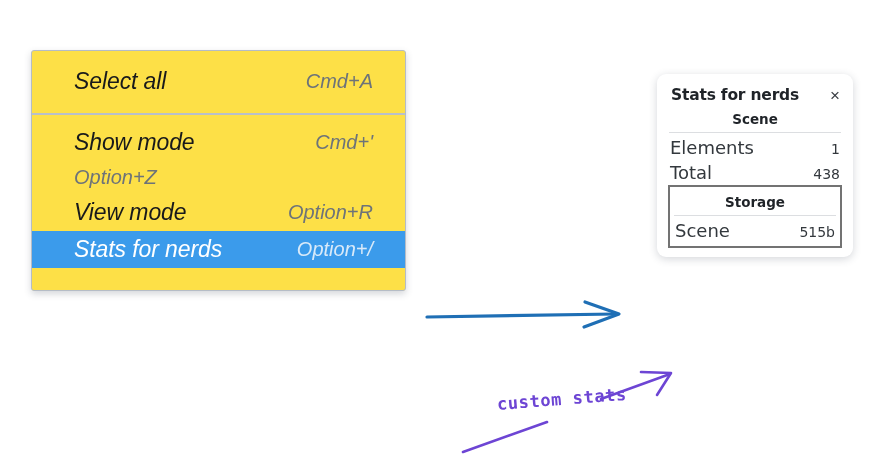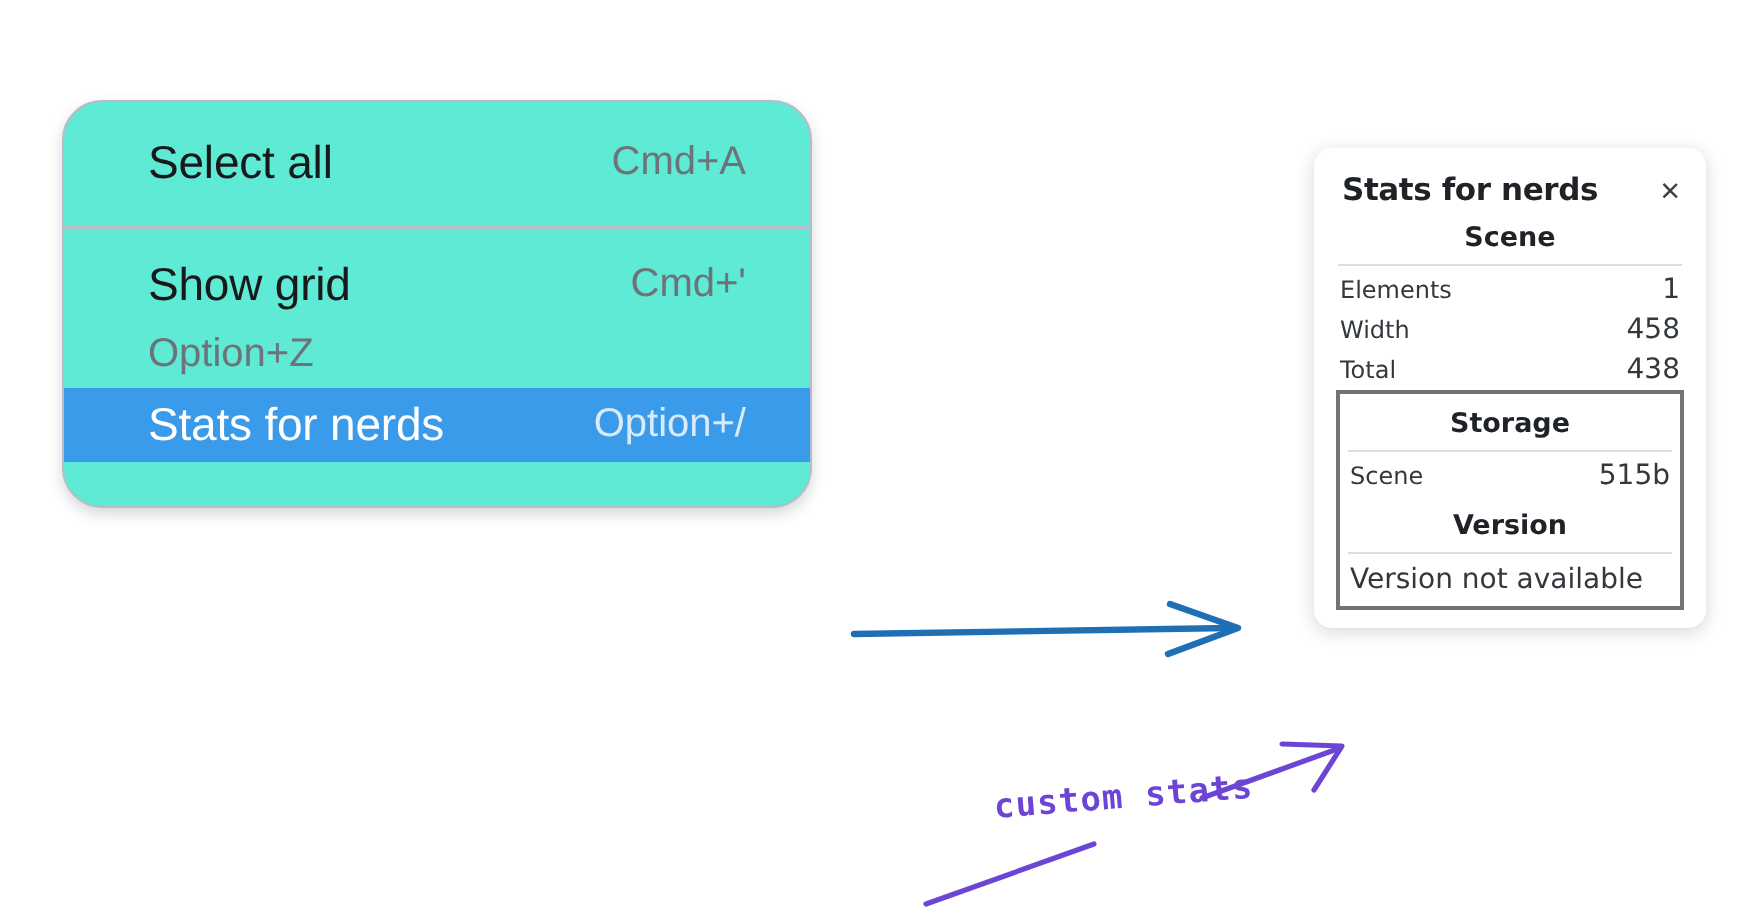--- a/index.html
+++ b/index.html
@@ -18,26 +18,27 @@
     position: absolute;
     inset: 0;
   }
 
   
   #context-menu {
     position: absolute;
     left: 31px;
     top: 50px;
     width: 375px;
-    background: #5eead4;
+    background: #fde047;
     border: 1px solid #b5bcc6;
-    border-radius: 20px;
+    border-radius: 3px;
     box-shadow: 0 3px 7px rgba(60,70,85,0.22);
     overflow: hidden;
     box-sizing: border-box;
+    font-style: italic;
   }
   .menu-group {
     padding: 9px 0;
   }
   .menu-group.group-top {
     padding: 12px 0 13px 0;
   }
   .menu-group.group-bottom {
     padding: 9px 0 0 0;
   }
@@ -137,21 +138,21 @@
     background: #dcdee1;
     margin: 0 1px 2px 1px;
   }
   .sp-row {
     display: flex;
     align-items: baseline;
     justify-content: space-between;
     padding: 2px 2px;
   }
   .sp-row .k {
-    font-size: 12px;
+    font-size: 18px;
     color: #33383d;
   }
   .sp-row .v {
     font-size: 14px;
     color: #33383d;
   }
   .sp-note {
     font-size: 14px;
     color: #33383d;
     padding: 3px 2px 2px 2px;
@@ -190,28 +191,32 @@
         <span class="mi-label">Select all</span>
         <span class="mi-shortcut">Cmd+A</span>
       </div>
     </div>
 
     <div class="menu-sep"></div>
 
     <div class="menu-group group-bottom">
 
       <div class="menu-item">
-        <span class="mi-label">Show grid</span>
+        <span class="mi-label">Show mode</span>
         <span class="mi-shortcut">Cmd+'</span>
       </div>
 
       <div class="menu-item">
         <span class="mi-shortcut">Option+Z</span>
       </div>
 
+      <div class="menu-item">
+        <span class="mi-label">View mode</span>
+        <span class="mi-shortcut">Option+R</span>
+      </div>
 
       <div class="menu-item selected">
         <span class="mi-label">Stats for nerds</span>
         <span class="mi-shortcut">Option+/</span>
       </div>
 
       <div class="menu-tail"></div>
     </div>
   </div>
 
@@ -225,42 +230,33 @@
     <div class="sp-body">
 
       <div class="sp-section">
         <div class="sp-secheader">Scene</div>
         <div class="sp-rule"></div>
         <div class="sp-row">
           <span class="k">Elements</span>
           <span class="v">1</span>
         </div>
         <div class="sp-row">
-          <span class="k">Width</span>
-          <span class="v">458</span>
-        </div>
-        <div class="sp-row">
           <span class="k">Total</span>
           <span class="v">438</span>
         </div>
       </div>
 
       <div class="sp-section boxed">
         <div class="sp-secheader">Storage</div>
         <div class="sp-rule"></div>
         <div class="sp-row">
           <span class="k">Scene</span>
           <span class="v">515b</span>
         </div>
 
-        <div class="sp-section">
-          <div class="sp-secheader">Version</div>
-          <div class="sp-rule"></div>
-          <div class="sp-note">Version not available</div>
-        </div>
       </div>
 
     </div>
   </div>
 
   <svg id="annotations" width="873" height="461" viewBox="0 0 873 461">
 
     <g>
       <path d="M427 317 L615 314" stroke="#1f6fb5" stroke-width="3.2" fill="none" stroke-linecap="round"></path>
       <path d="M585 302 L619 314 L584 327" stroke="#1f6fb5" stroke-width="3.2" fill="none" stroke-linecap="round" stroke-linejoin="round"></path>

